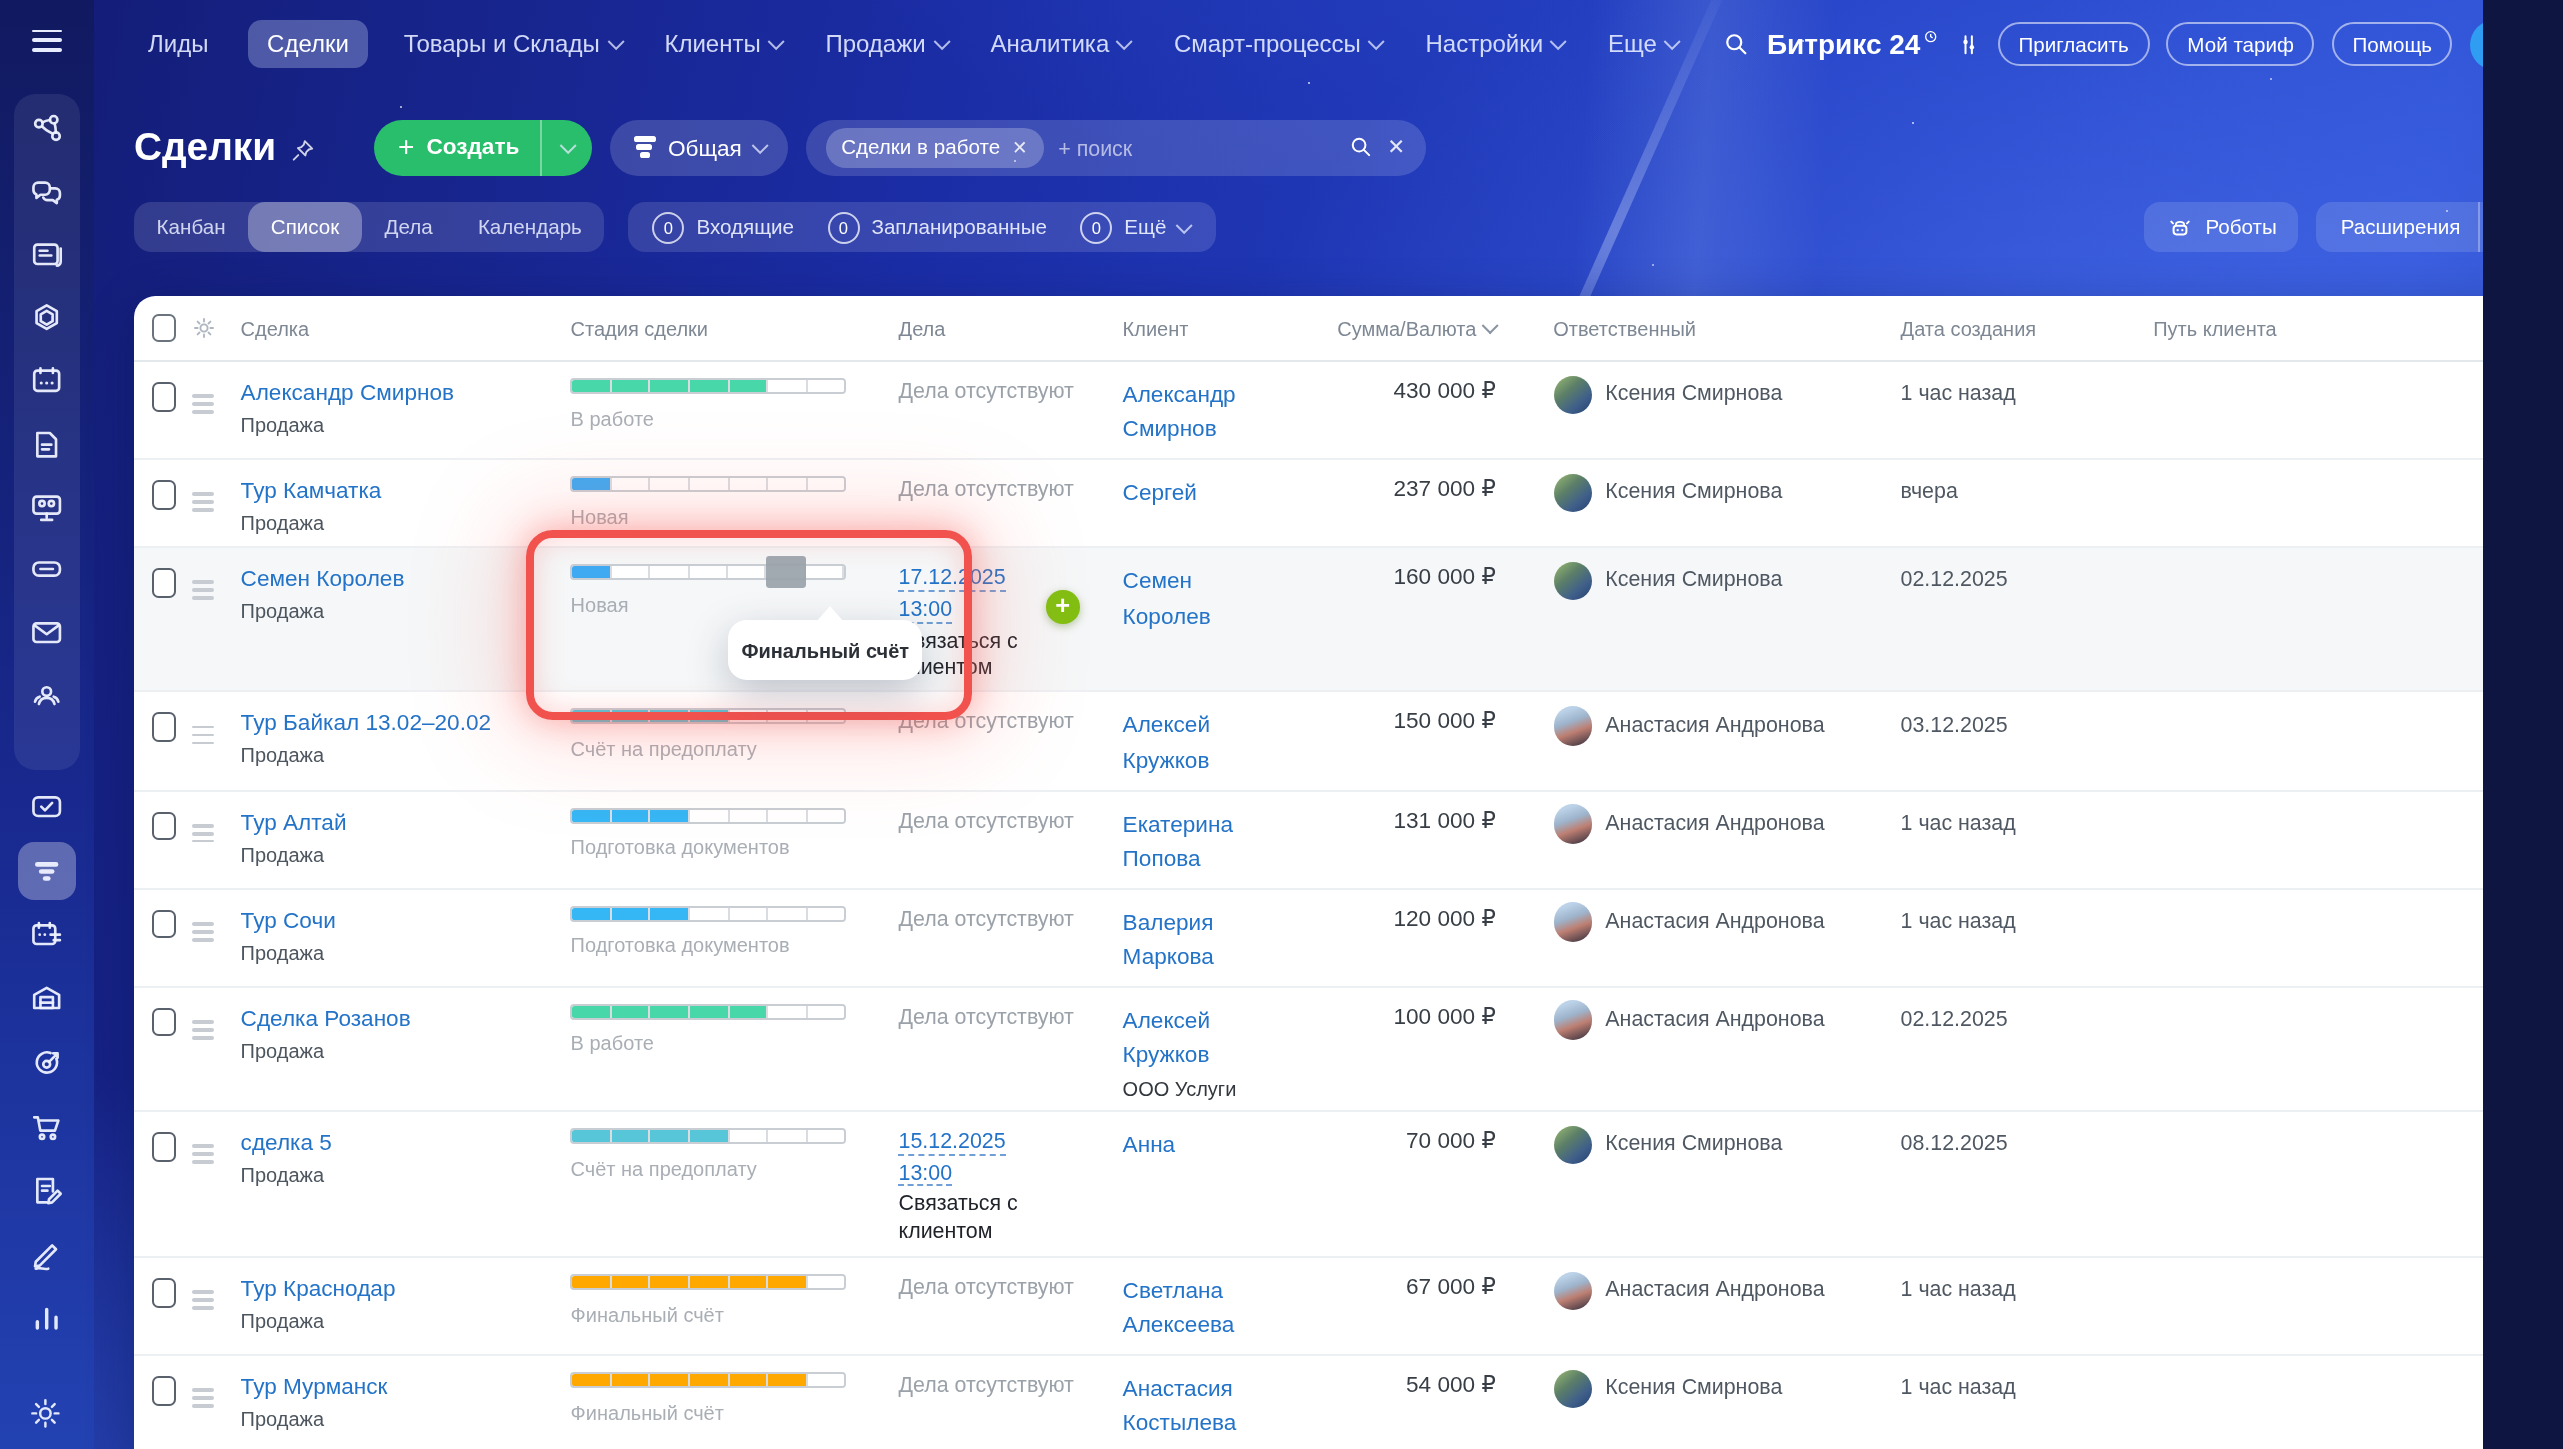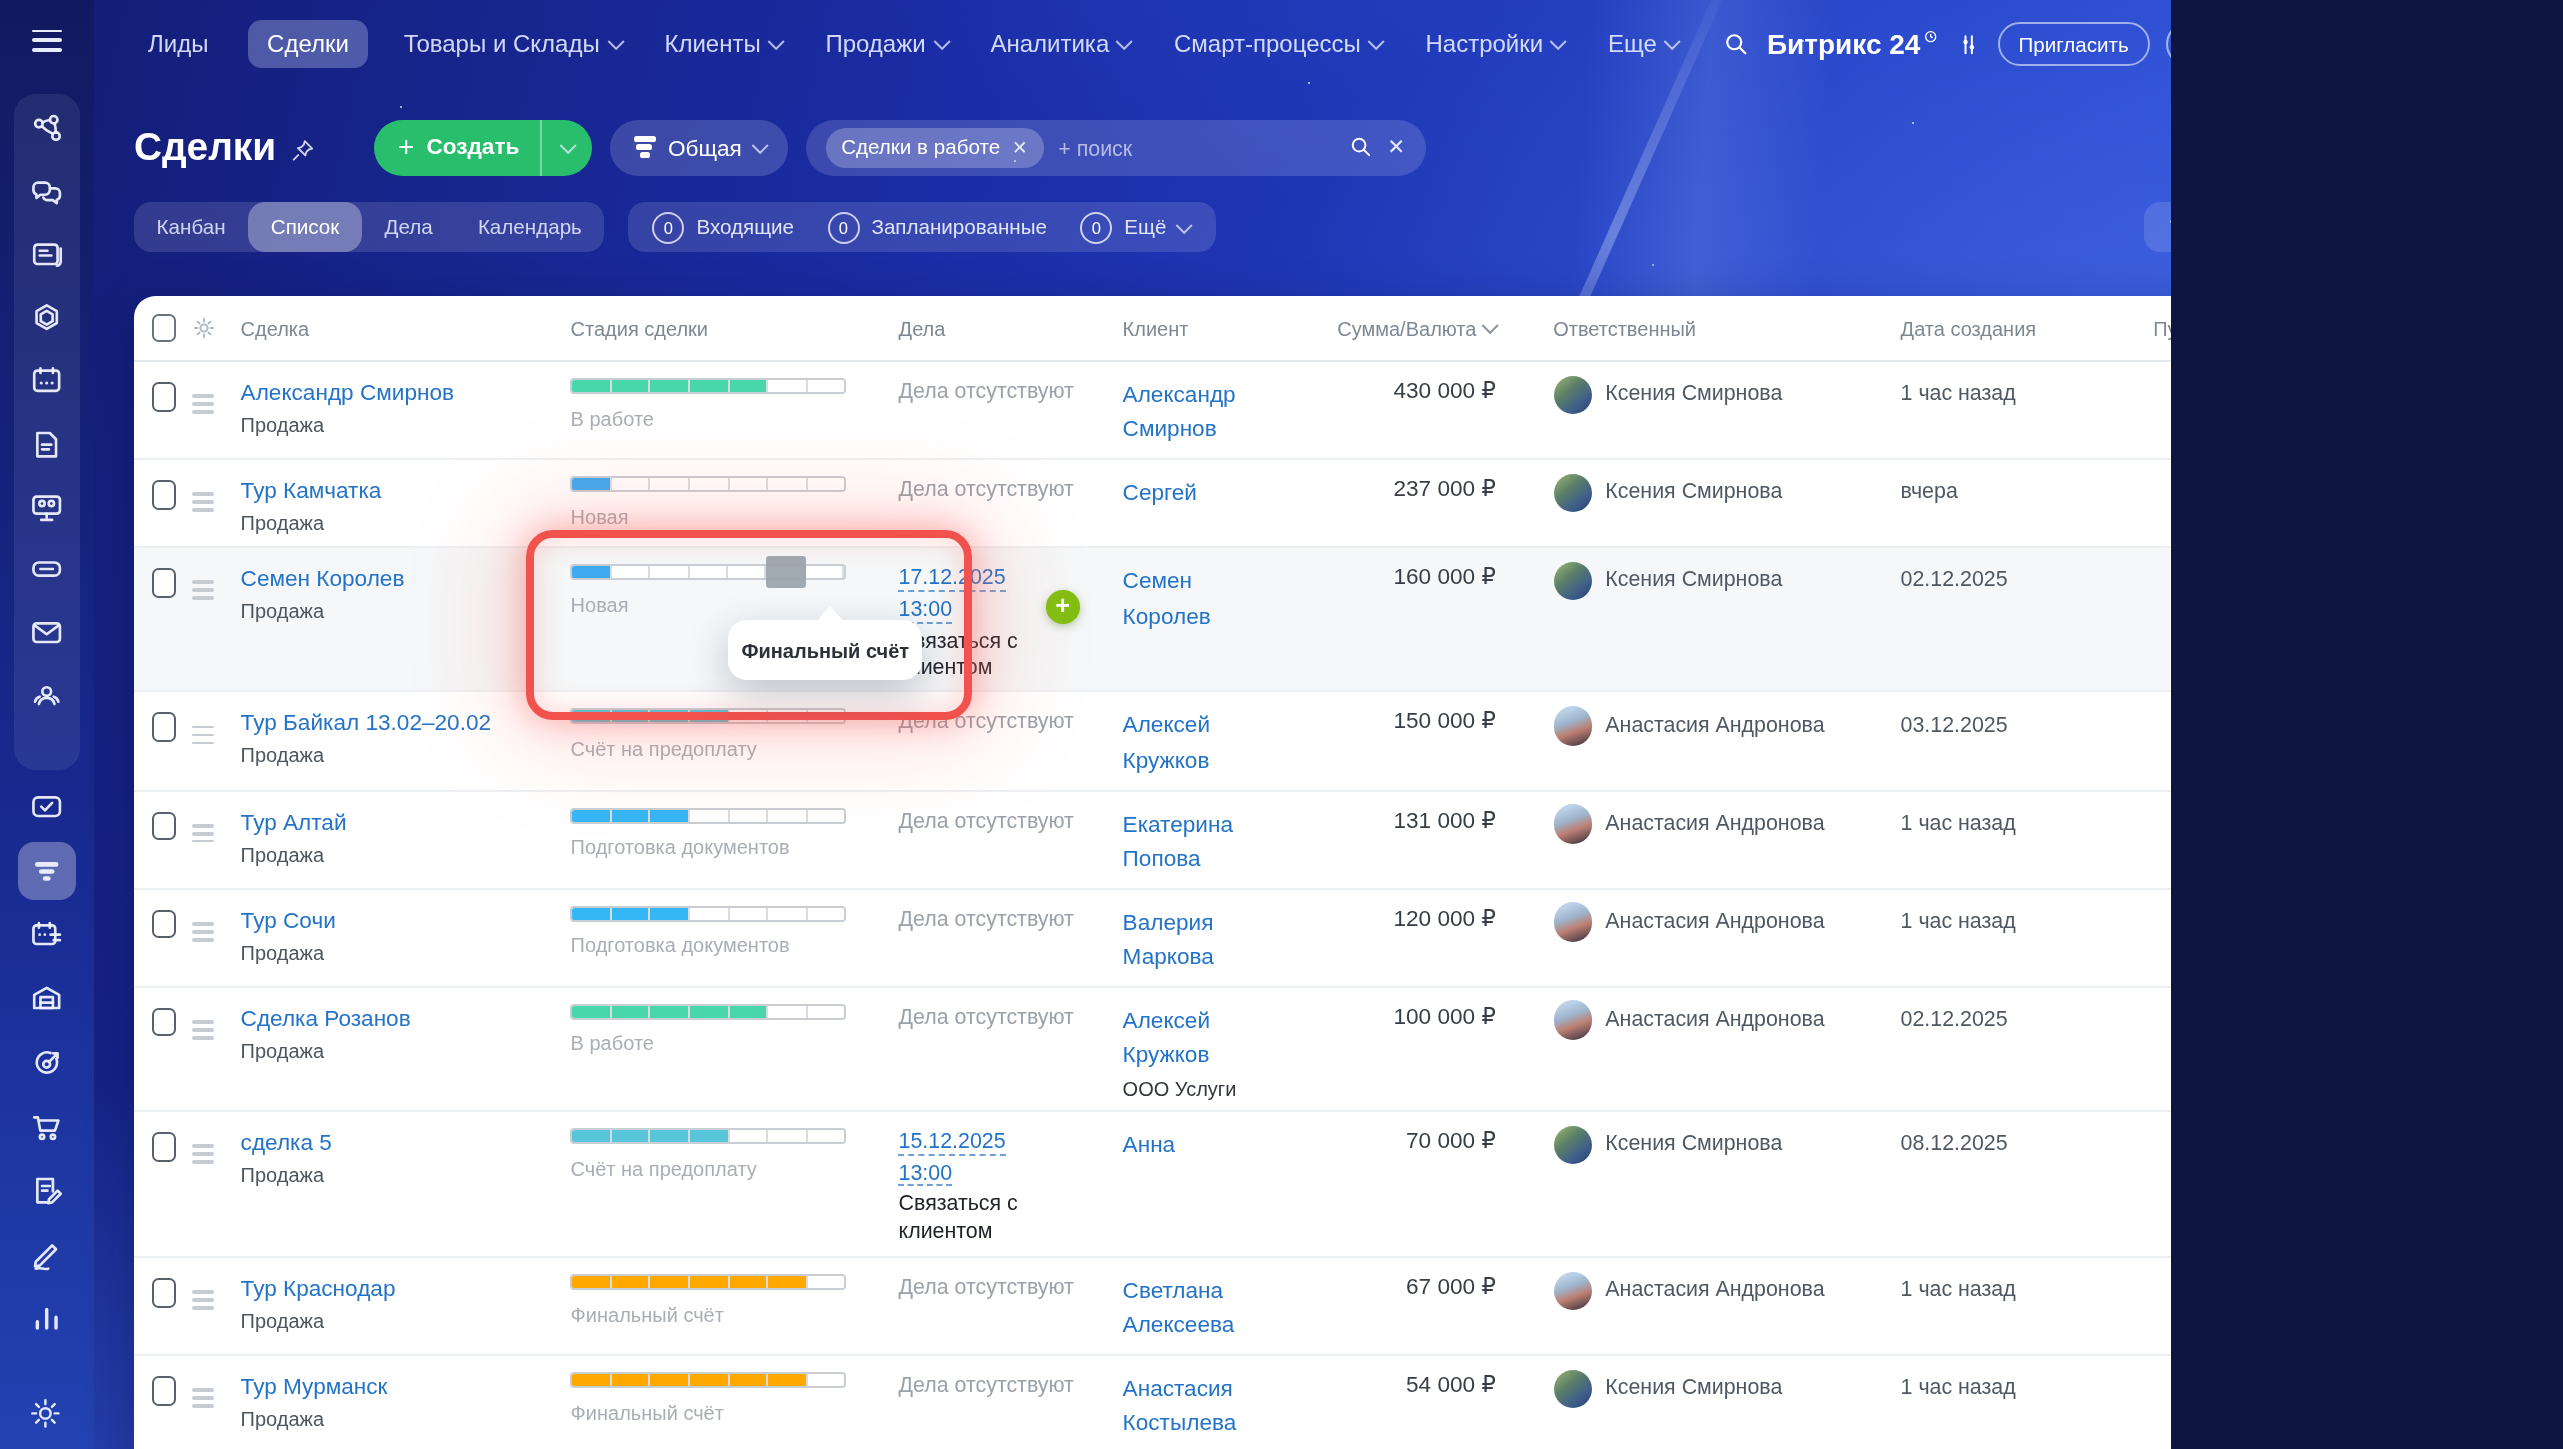--- a/index.html
+++ b/index.html
@@ -1,16 +1,16 @@
 <!DOCTYPE html>
 <html style="font-size:10.7px"><head>
 <meta charset="utf-8">
 <style>
   html,body{margin:0;padding:0;background:#0d1540;}
-  .viewport{width:2171px;height:1450px;overflow:hidden;position:relative;}
+  .viewport{width:2483px;height:1450px;overflow:hidden;position:relative;}
   .page{width:1282px;height:725px;transform:scale(2);transform-origin:0 0;position:relative;
         font-family:"Liberation Sans","DejaVu Sans",sans-serif;
         background:
           radial-gradient(734px 414px at 84% 26%, rgba(95,135,255,.38), transparent 62%),
           radial-gradient(601px 347px at -2% 102%, rgba(70,130,250,.34), transparent 60%),
           radial-gradient(467px 267px at 55% -10%, rgba(40,70,200,.45), transparent 65%),
           linear-gradient(102deg,#131c74 0%,#1b2da6 34%,#2340c4 62%,#2f52d6 86%,#2644bc 100%);
         overflow:hidden;}
   .stars{position:absolute;width:1.3px;height:1.3px;border-radius:50%;background:rgba(255,255,255,.9);
         box-shadow:200px 53px rgba(255,255,255,.8),347px 200px rgba(255,255,255,.6),507px 80px rgba(255,255,255,.7),

